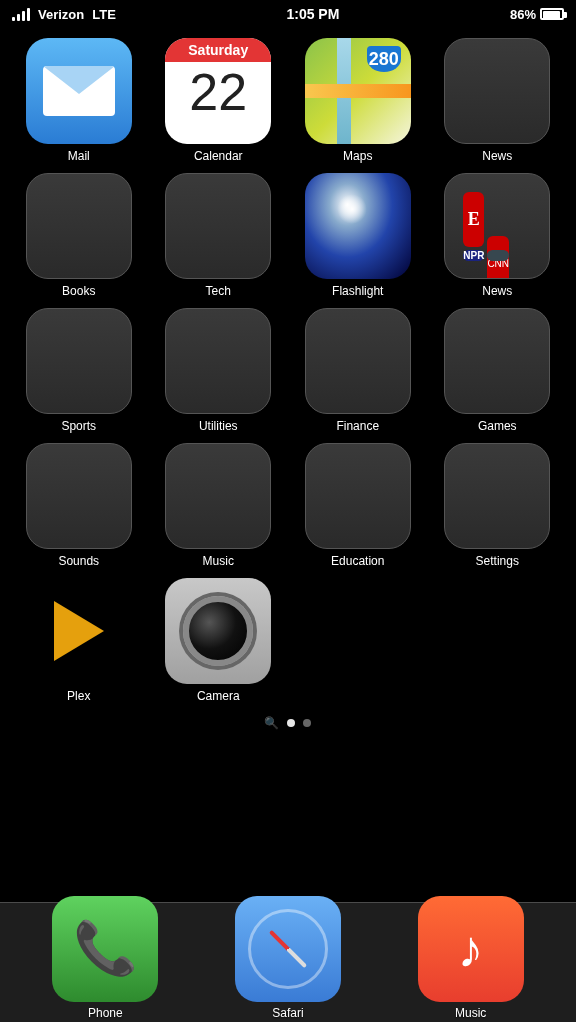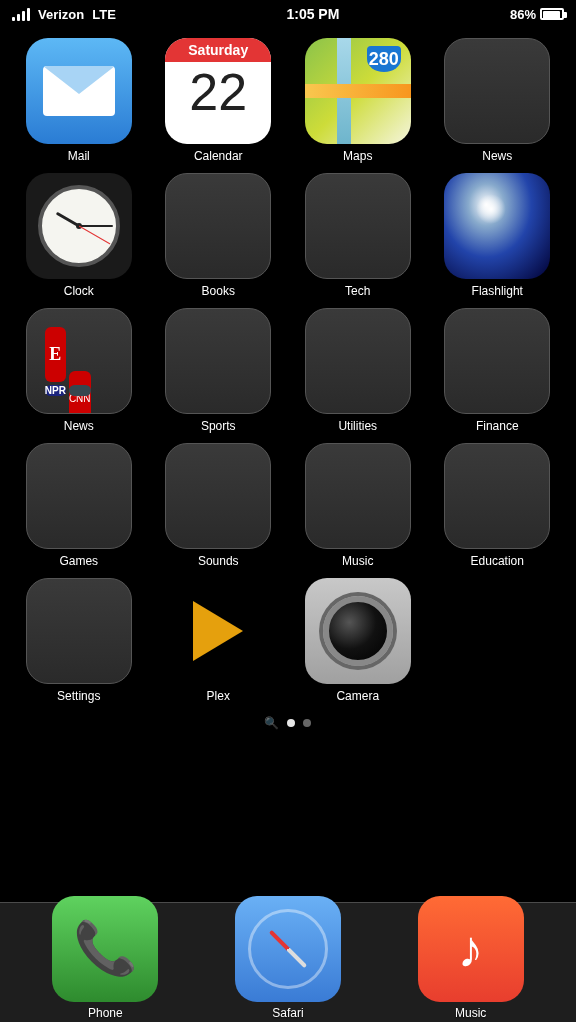--- a/index.html
+++ b/index.html
@@ -464,30 +464,20 @@
       <div class="folder-grid">
         <div class="mini-icon" style="background:linear-gradient(135deg,#555,#333)"></div>
         <div class="mini-icon" style="background:linear-gradient(135deg,#c00,#900)"></div>
         <div class="mini-icon" style="background:linear-gradient(135deg,#44a,#228)"></div>
         <div class="mini-icon" style="background:linear-gradient(135deg,#a44,#622)"></div>
       </div>
     </div>
     <span class="app-label">News</span>
   </div>
 
-  <div class="app-item">
-    <div class="app-icon clock-icon">
-      <div class="clock-face">
-        <div class="clock-hour"></div>
-        <div class="clock-minute"></div>
-        <div class="clock-second"></div>
-      </div>
-    </div>
-    <span class="app-label">Clock</span>
-  </div>
 
   <div class="app-item">
     <div class="app-icon folder-icon">
       <div class="folder-grid">
         <div class="mini-icon" style="background:linear-gradient(135deg,#ff9800,#e65100)"></div>
         <div class="mini-icon" style="background:linear-gradient(135deg,#795548,#4e342e)"></div>
         <div class="mini-icon" style="background:linear-gradient(135deg,#607d8b,#37474f)"></div>
         <div class="mini-icon" style="background:linear-gradient(135deg,#9c27b0,#6a1b9a)"></div>
       </div>
     </div>

